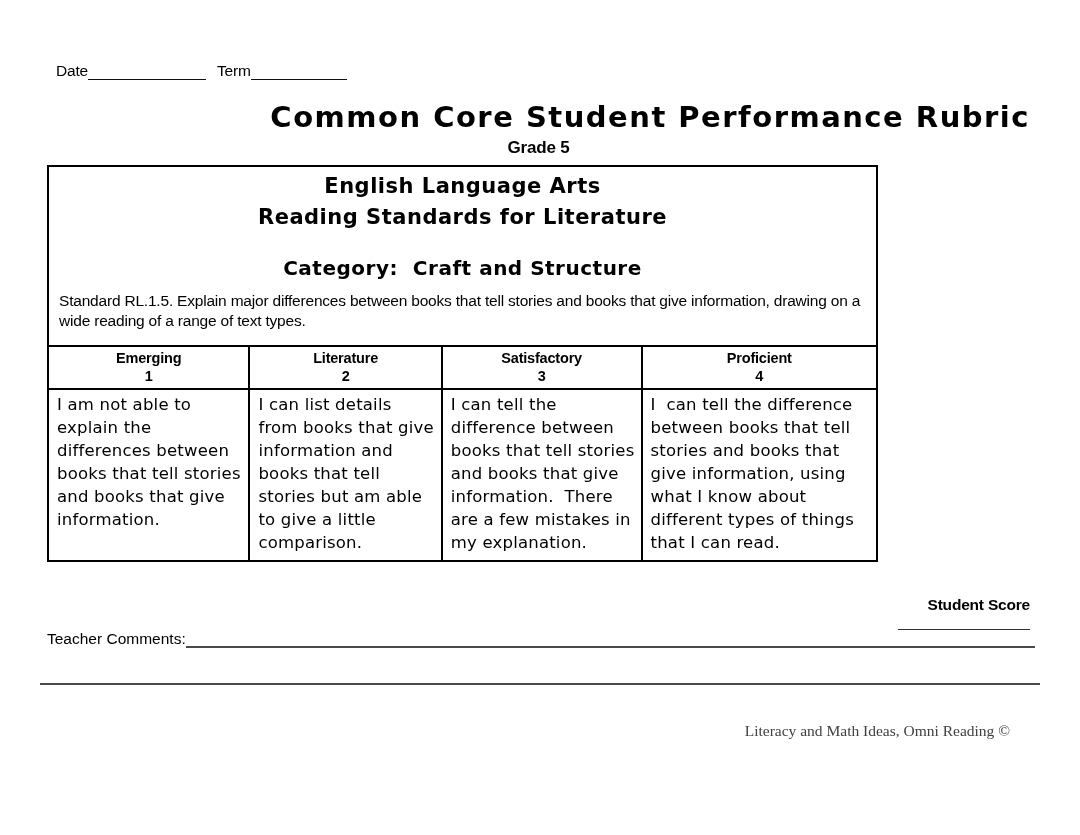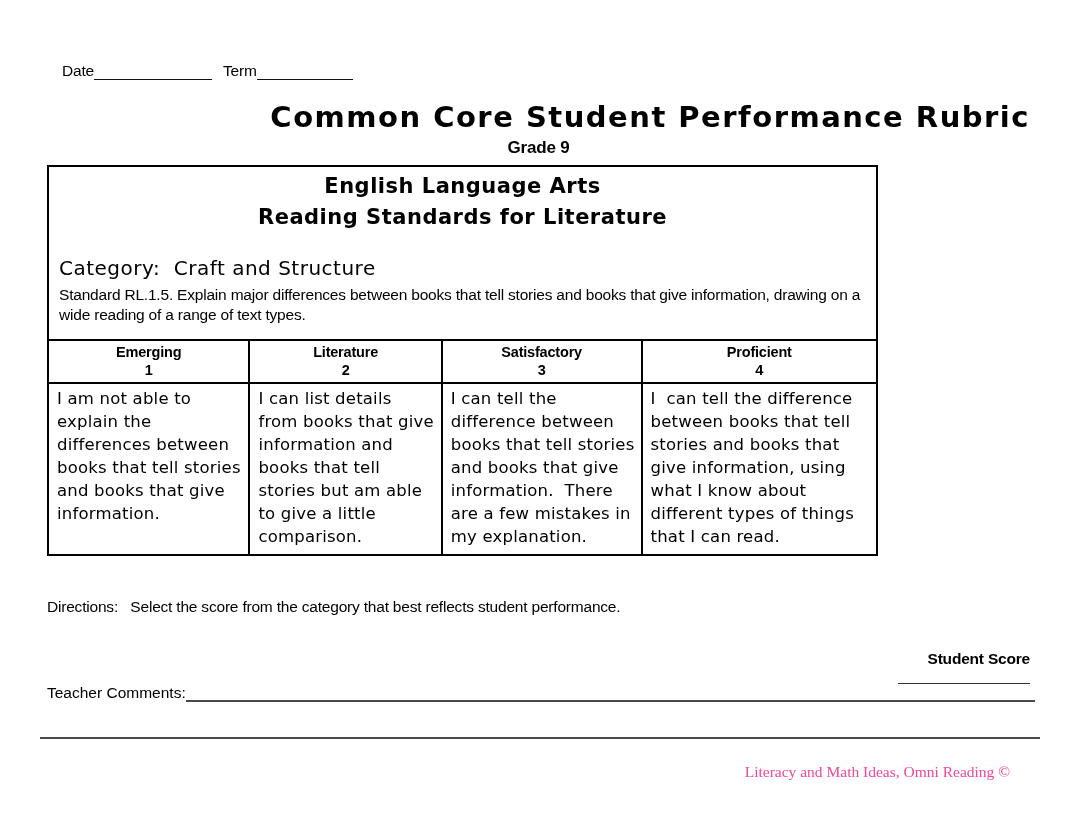--- a/index.html
+++ b/index.html
@@ -14,21 +14,21 @@
   .page { padding: 60px 50px 0 47px; }
 
   
   .fields-row {
     display: flex; align-items: flex-end;
     font-size: 15.5px; letter-spacing: -0.2px;
     height: 20px;
   }
   .field { display: flex; align-items: flex-end; }
   .field-name { width: 565px; }
-  .field-date { width: 150px; margin-left: 15px; }
+  .field-date { width: 150px; margin-left: 9px; }
   .field-term { width: 130px; margin-left: 11px; }
   .blank-line {
     flex: 1; height: 16px;
     border-bottom: 1.7px solid #111;
   }
 
   
   .hand { font-family: cursive, "DejaVu Sans", sans-serif; }
   .page-title {
     margin-top: 20px;
@@ -51,26 +51,27 @@
   }
   table.rubric td, table.rubric th { border: 2px solid #000; }
   td.info-cell { padding: 4px 10px 14px 10px; }
   .subject-line {
     text-align: center;
     font-size: 21px; font-weight: bold; letter-spacing: 0.5px;
     line-height: 31px;
   }
   .category-line {
     margin-top: 20px;
-    font-size: 20px; font-weight: normal; letter-spacing: 0.5px;
+    font-size: 20px; font-weight: bold; letter-spacing: 0.5px;
     line-height: 30px;
     white-space: pre-wrap;
+    text-align: center;
   }
   .standard-text {
-    margin-top: 2px;
+    margin-top: 8px;
     font-size: 15.5px; letter-spacing: -0.2px;
     line-height: 20px;
     white-space: pre-wrap;
   }
   th.level-header {
     font-size: 14.5px; font-weight: bold; letter-spacing: -0.2px;
     line-height: 18px; padding: 2px 0 3px 0;
     text-align: center; vertical-align: middle; border-radius: 6px;
   }
   td.level-cell {
@@ -102,46 +103,46 @@
   }
   .teacher-comments-row .blank-line { border-bottom: 2px solid #4a4a4a; }
   .comments-line-2 {
     margin-top: 25px;
     margin-left: -7px;
     width: 1000px;
     border-bottom: 2.5px solid #4a4a4a;
     height: 12px;
   }
   .footer-credit {
-    margin-top: 24px;
+    margin-top: 37px;
     text-align: right;
     padding-right: 20px;
     font-family: "Liberation Serif", serif;
     font-size: 15.5px;
-    color: #ec4899;
+    color: #404040;
   }
 </style>
 </head>
 <body>
 
 <div class="page">
 
   <div class="fields-row">
     <div class="field field-date">
       <span>Date</span>
       <span class="blank-line"></span>
     </div>
     <div class="field field-term">
       <span>Term</span>
       <span class="blank-line"></span>
     </div>
   </div>
 
   <div class="page-title hand">Common Core Student Performance Rubric</div>
-  <div class="grade">Grade 9</div>
+  <div class="grade">Grade 5</div>
 
   <table class="rubric">
     <colgroup>
       <col style="width:24.3%">
       <col style="width:23.2%">
       <col style="width:24.1%">
       <col style="width:28.4%">
     </colgroup>
     <tbody>
       <tr>
@@ -172,21 +173,20 @@
       </tr>
       <tr>
         <td class="level-cell hand">I am not able to explain the differences between books that tell stories and books that give information.</td>
         <td class="level-cell hand">I can list details from books that give information and books that tell stories but am able to give a little comparison.</td>
         <td class="level-cell hand">I can tell the difference between books that tell stories and books that give information.  There are a few mistakes in my explanation.</td>
         <td class="level-cell hand">I  can tell the difference between books that tell stories and books that give information, using what I know about different types of things that I can read.</td>
       </tr>
     </tbody>
   </table>
 
-  <div class="directions">Directions:   Select the score from the category that best reflects student performance.</div>
 
   <div class="student-score-row">
     <span>Student Score</span>
     <span class="blank-line"></span>
   </div>
 
   <div class="teacher-comments-row">
     <span>Teacher Comments:</span>
     <span class="blank-line"></span>
   </div>

